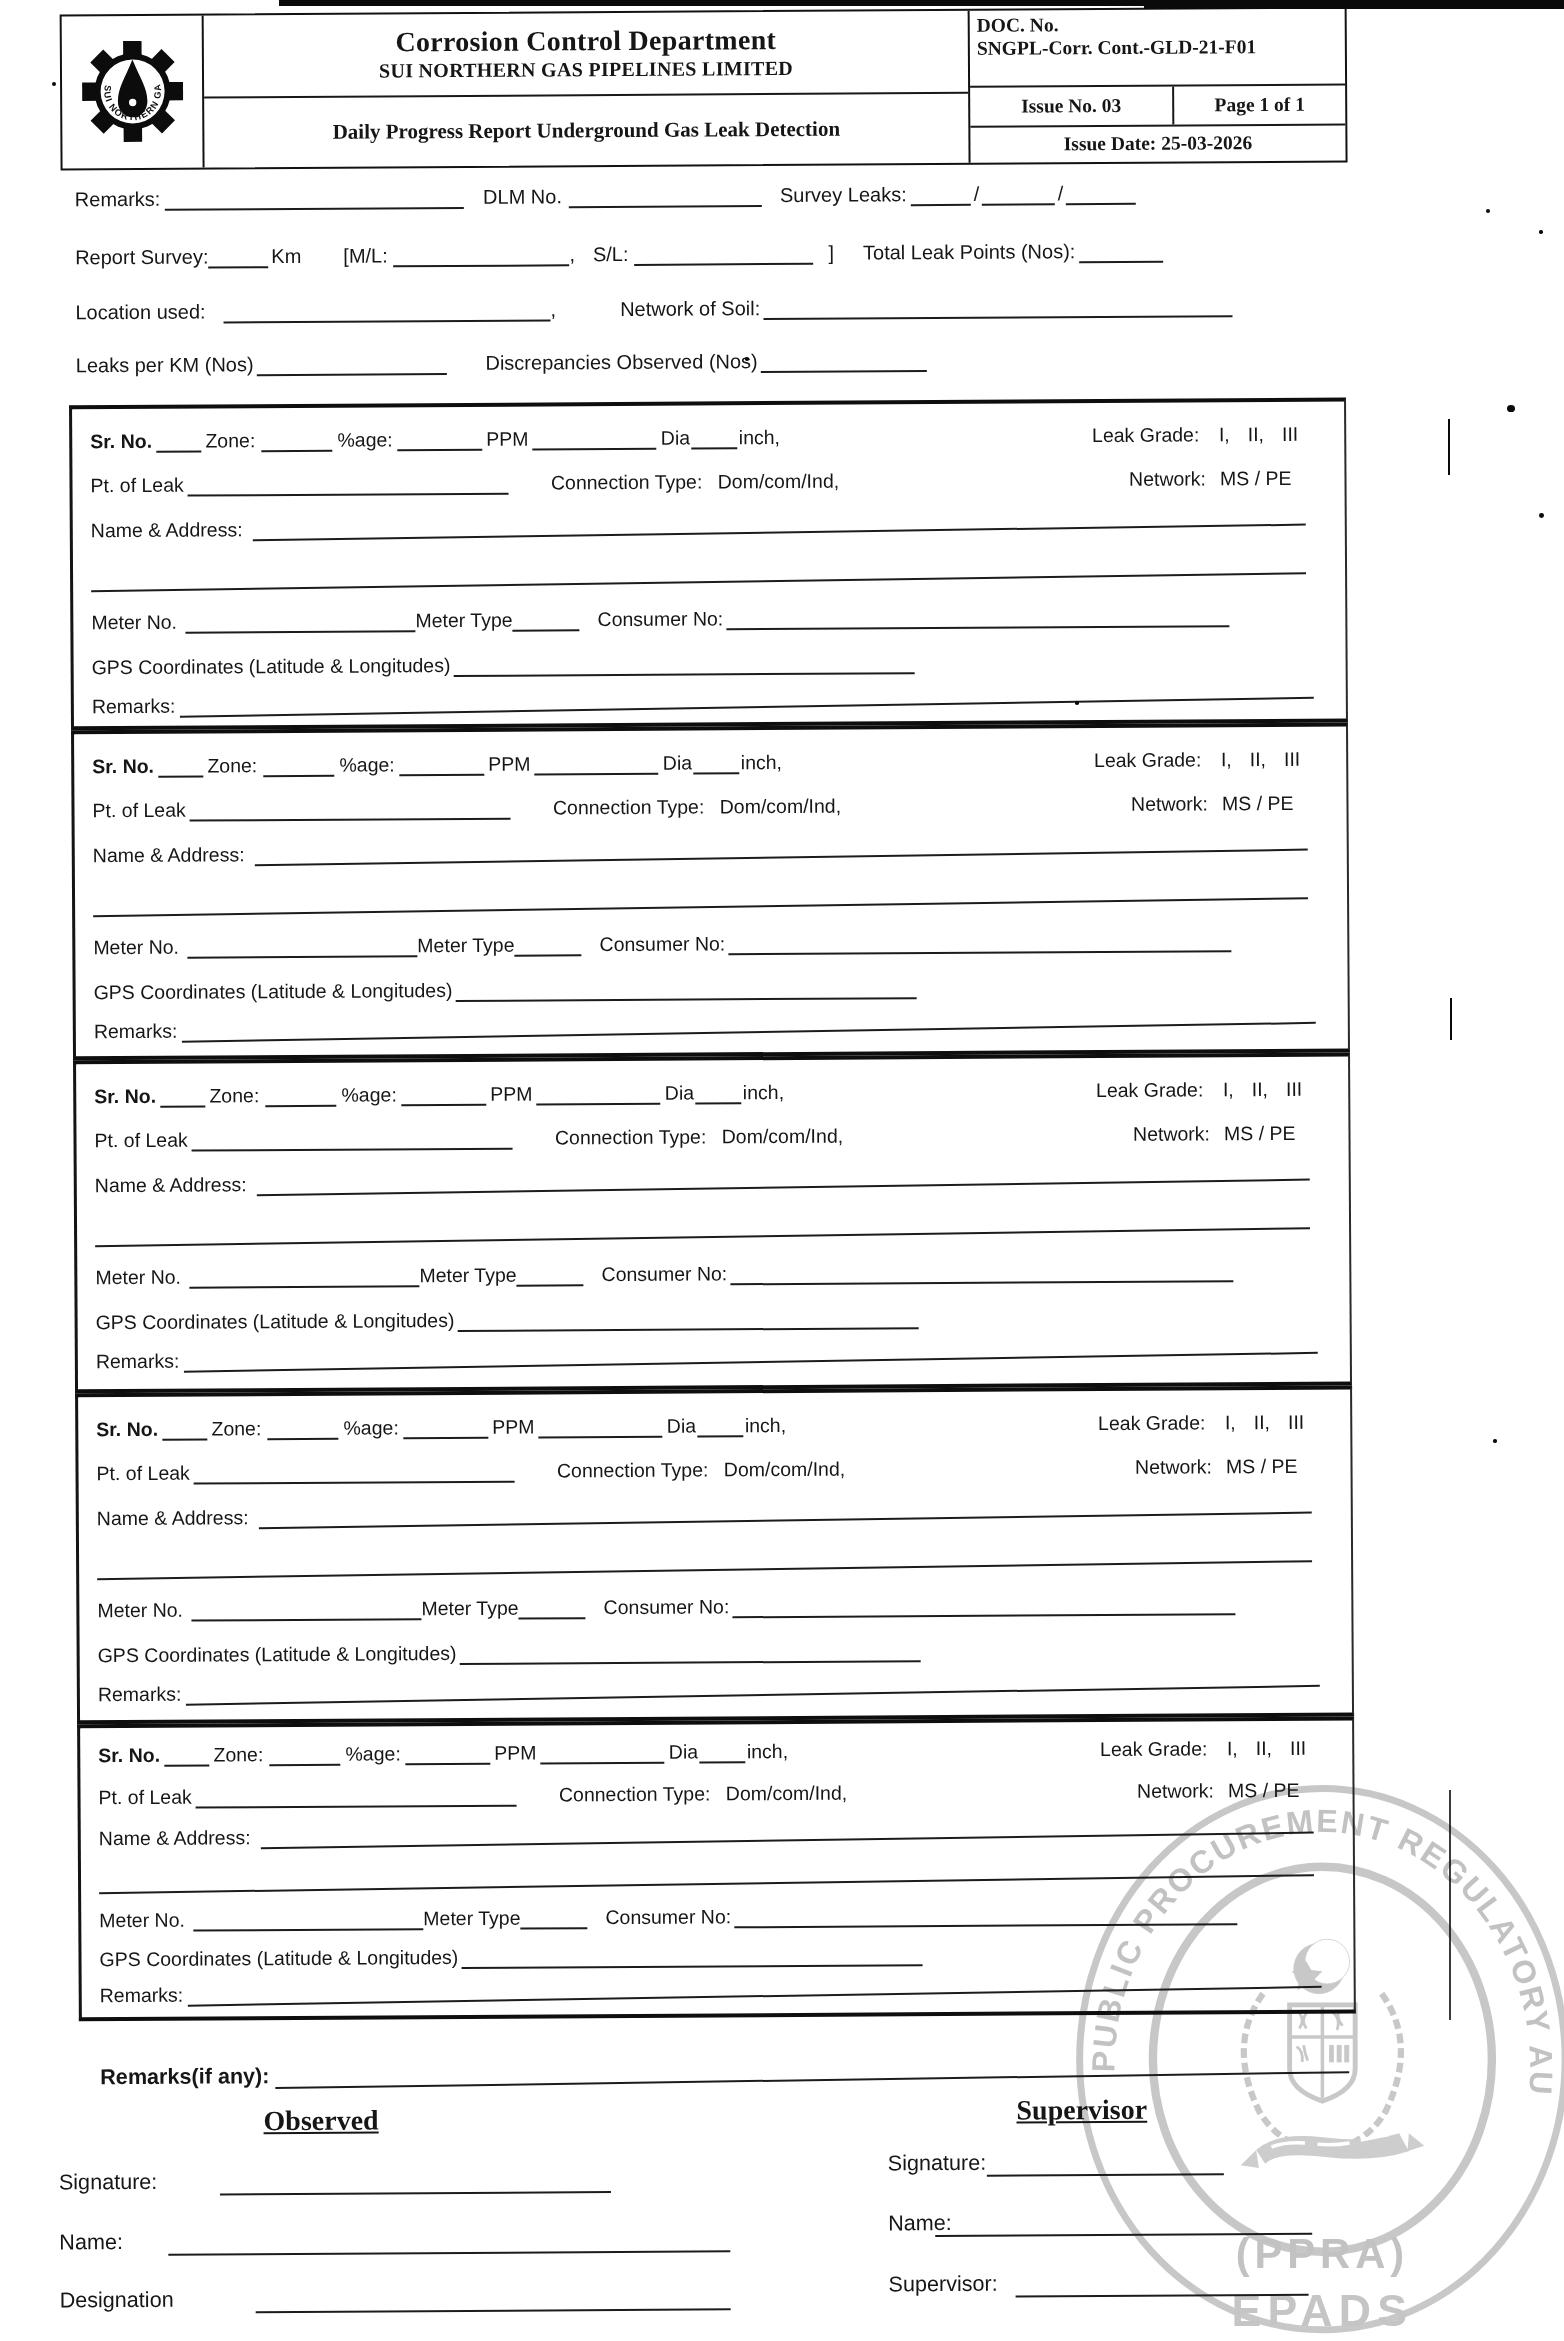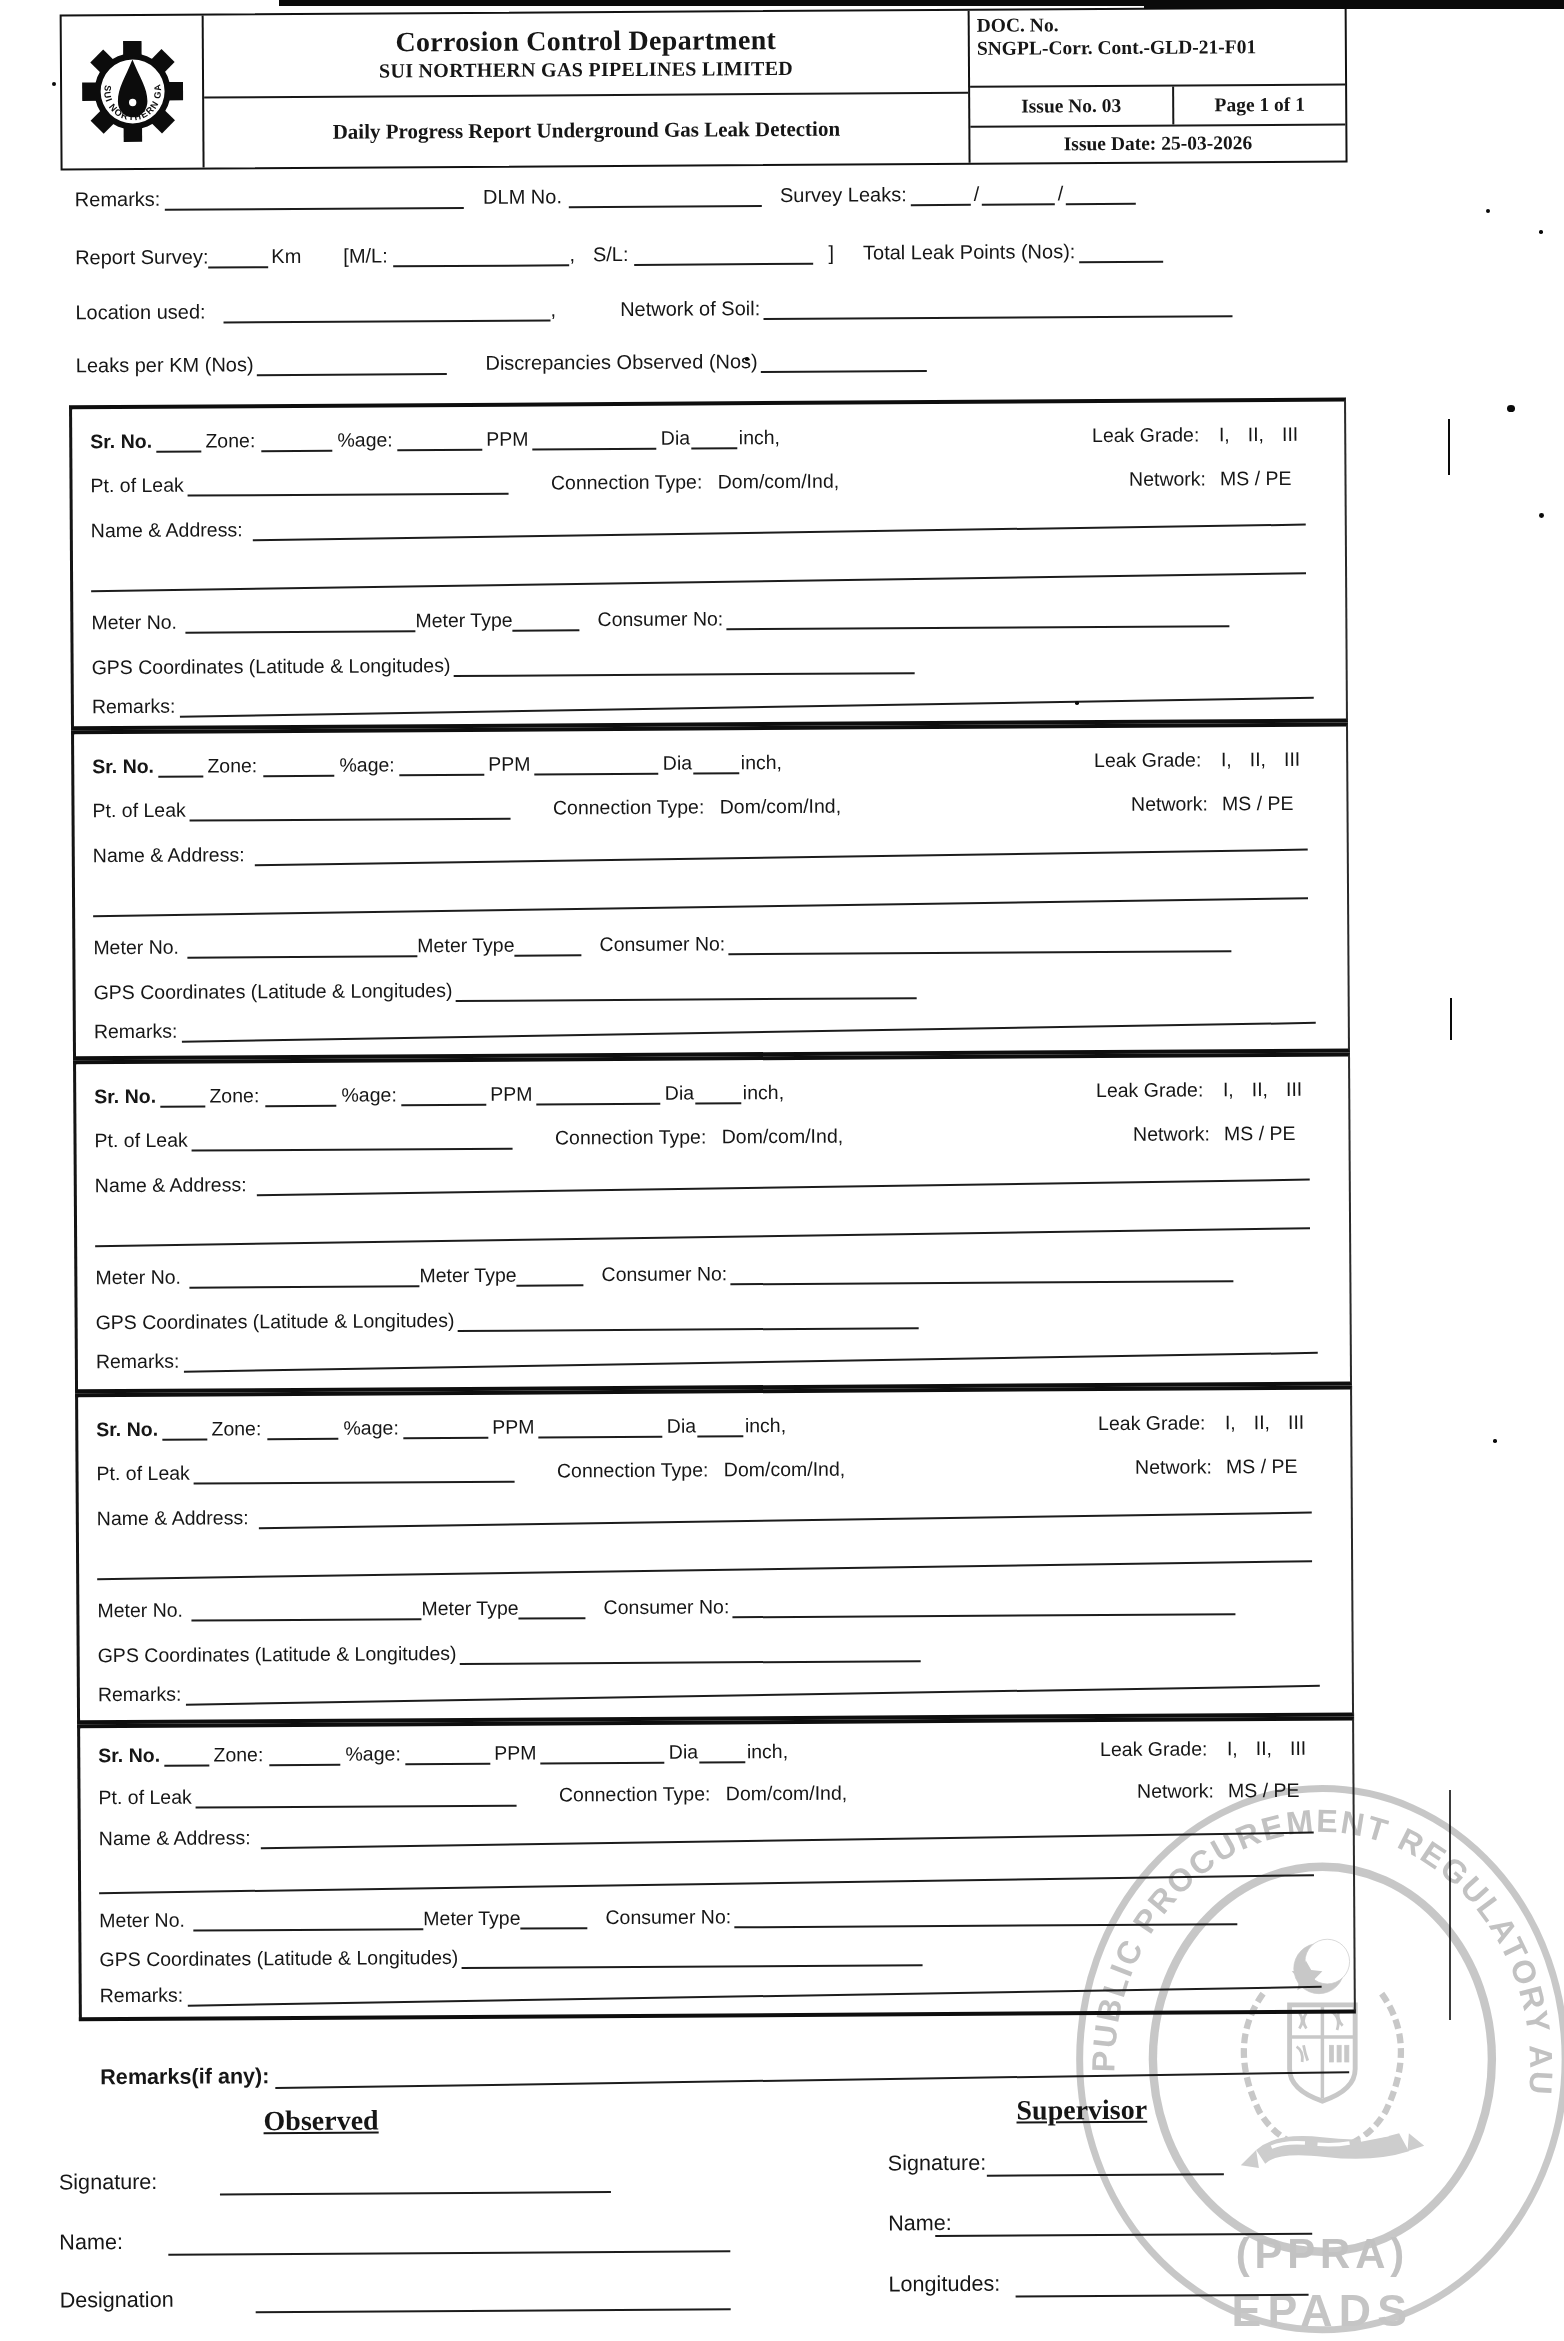--- a/index.html
+++ b/index.html
@@ -470,21 +470,21 @@
   <span class="flabel" style="left:52px;top:2225px;">Name:</span>
   <span class="sigline" style="left:161px;top:2250px;width:562px;"></span>
   <span class="flabel" style="left:52px;top:2283px;text-align:center;">Designation</span>
   <span class="sigline" style="left:248px;top:2308px;width:475px;"></span>
 
   <div class="colhead" style="left:1010px;top:2096px;">Supervisor</div>
   <span class="flabel" style="left:881px;top:2151px;">Signature:</span>
   <span class="sigline" style="left:980px;top:2176px;width:237px;"></span>
   <span class="flabel" style="left:881px;top:2211px;">Name:</span>
   <span class="sigline" style="left:928px;top:2236px;width:377px;"></span>
-  <span class="flabel" style="left:881px;top:2272px;">Longitudes:</span>
+  <span class="flabel" style="left:881px;top:2272px;">Supervisor:</span>
   <span class="sigline" style="left:1008px;top:2297px;width:293px;"></span>
 
 </div>
 </div>
 
 <div class="art" style="left:279px;top:0;width:1285px;height:6.3px;"></div>
 <div class="art" style="left:1144px;top:0;width:420px;height:9px;"></div>
 <div class="art" style="left:1448px;top:419px;width:2.1px;height:56px;"></div>
 <div class="art" style="left:1450px;top:998px;width:2.1px;height:42px;"></div>
 <div class="art" style="left:1449px;top:1790px;width:2.1px;height:230px;opacity:.8;"></div>

